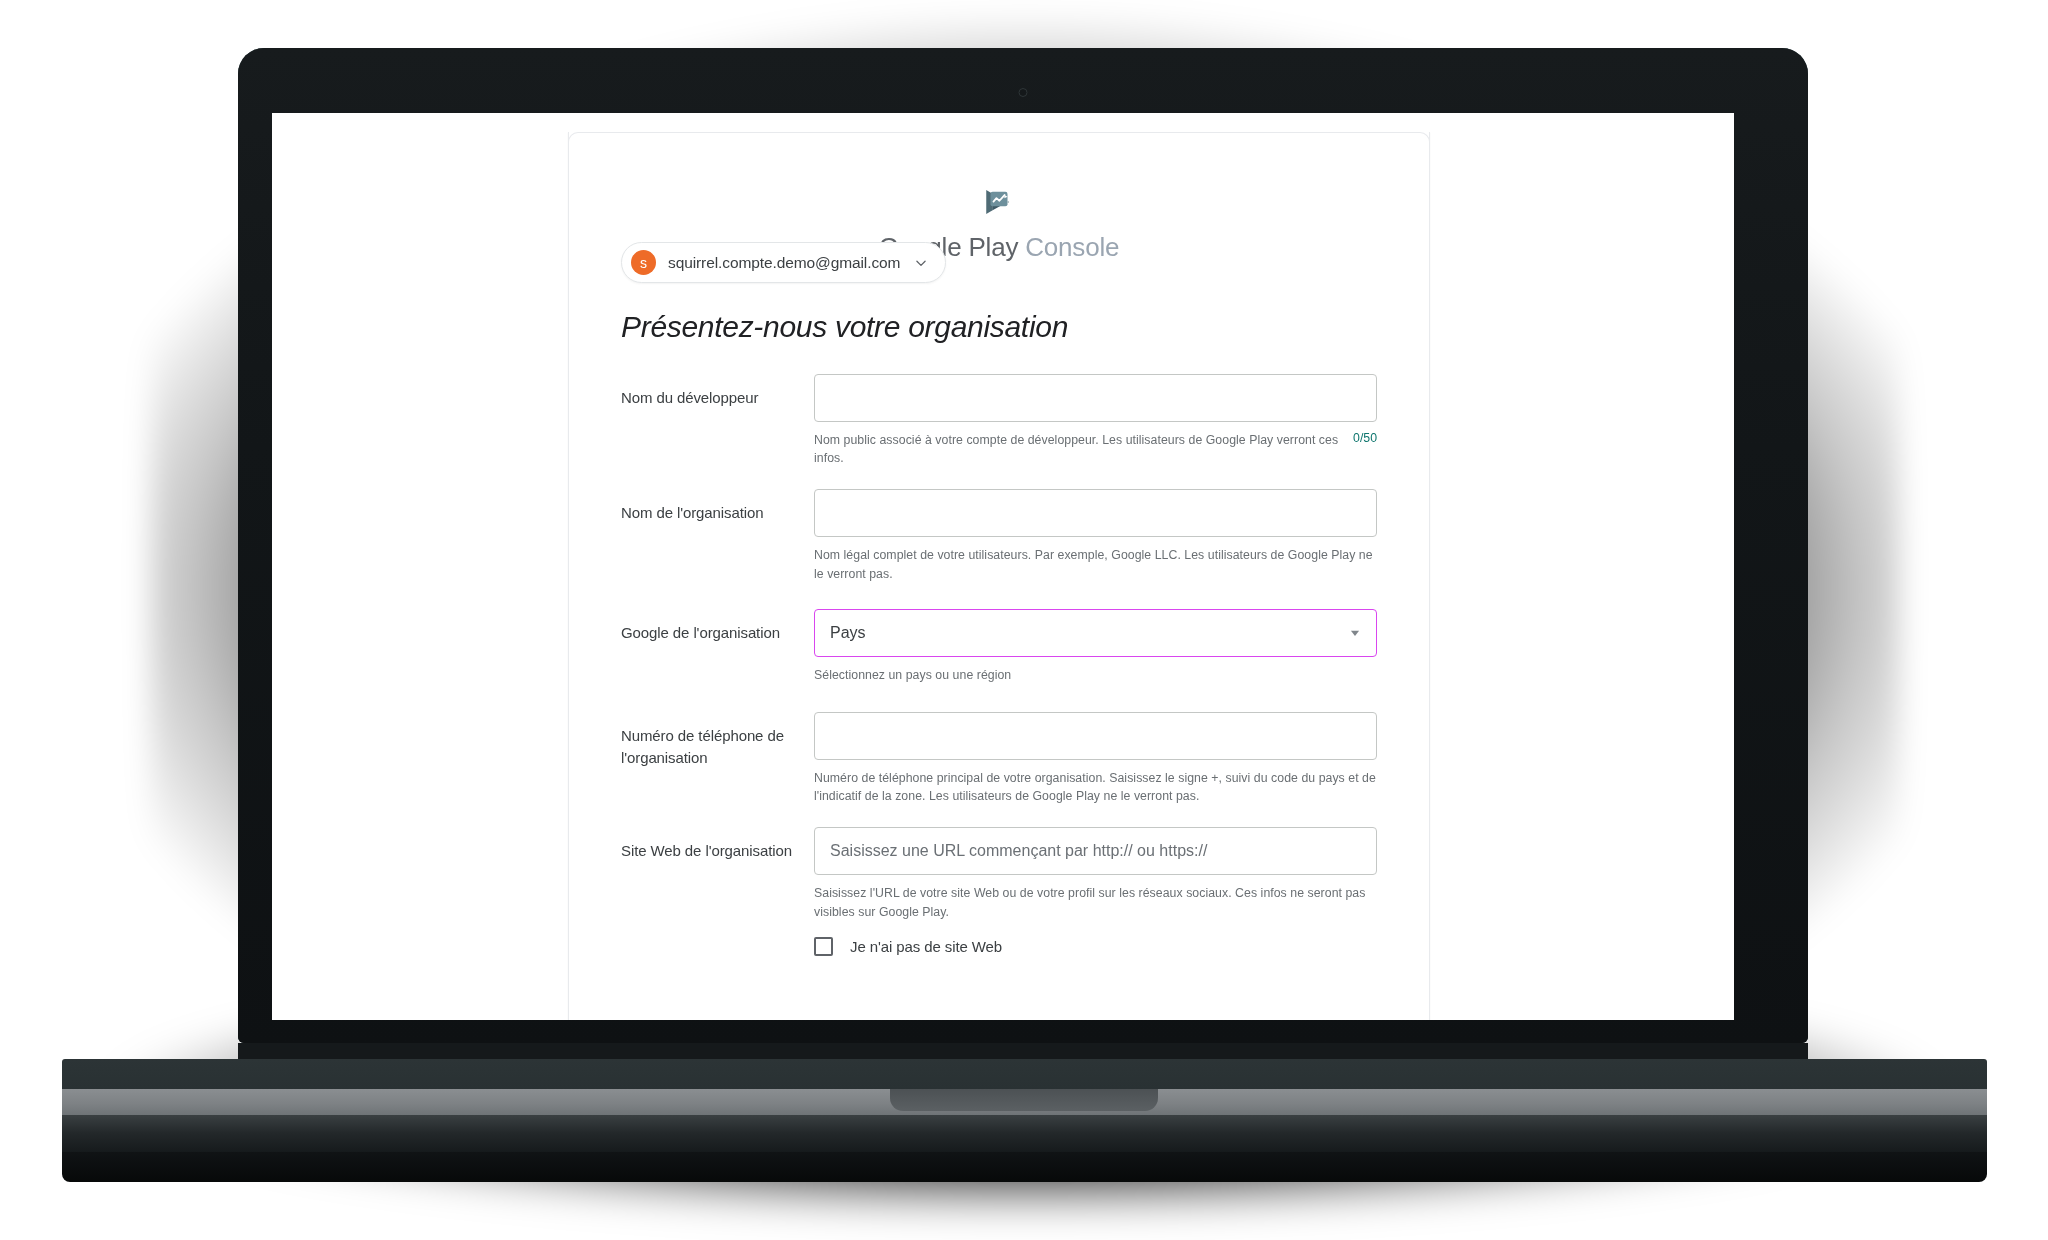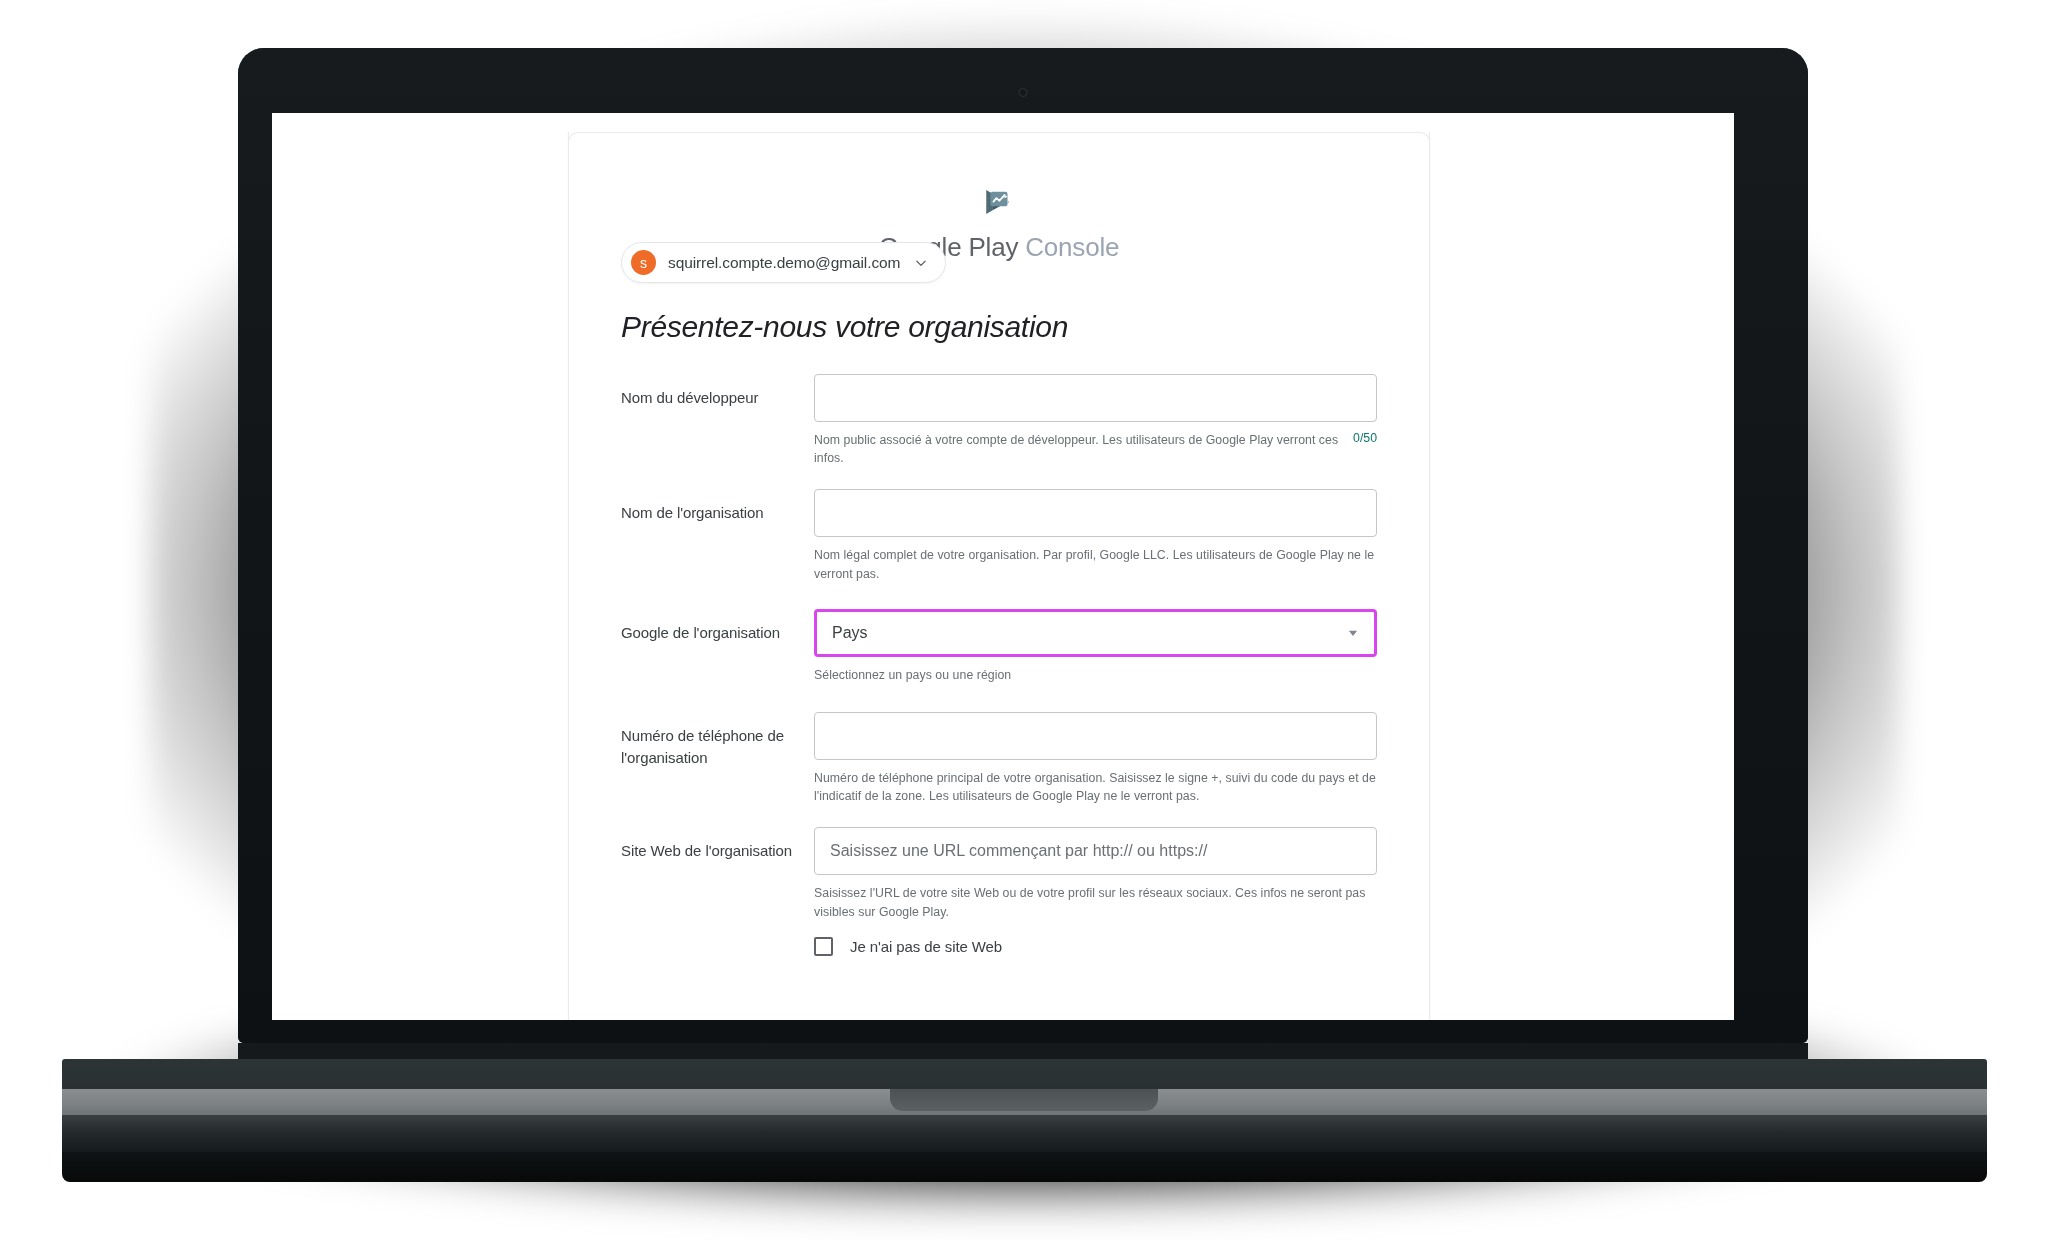--- a/index.html
+++ b/index.html
@@ -239,21 +239,21 @@
     color: #202124;
     outline: none;
     display: block;
   }
   .input-box::placeholder { color: #6b7075; }
 
   .select-box {
     position: relative;
     width: 100%;
     height: 48px;
-    border: 3px solid #d946ef;
+    border: 1px solid #d946ef;
     border-radius: 4px;
     background: #fff;
     display: flex;
     align-items: center;
     padding: 0 15px;
     cursor: pointer;
     user-select: none;
   }
   .select-value {
     font-size: 16px;
@@ -427,21 +427,21 @@
               </div>
             </div>
 
             <div class="spacer-22"></div>
 
             <div class="field-row">
               <div class="field-label">Nom de l'organisation</div>
               <div class="field-ctrl">
                 <input class="input-box" type="text" value="" placeholder="" style="">
                 <div class="helper-wrap">
-                  <div class="helper">Nom légal complet de votre organisation. Par profil, Google LLC. Les utilisateurs de Google Play ne le verront pas.</div>
+                  <div class="helper">Nom légal complet de votre utilisateurs. Par exemple, Google LLC. Les utilisateurs de Google Play ne le verront pas.</div>
                 </div>
               </div>
             </div>
 
             <div class="spacer-26"></div>
 
             <div class="field-row">
               <div class="field-label">Google de l'organisation</div>
               <div class="field-ctrl">
                 <div class="select-box">

